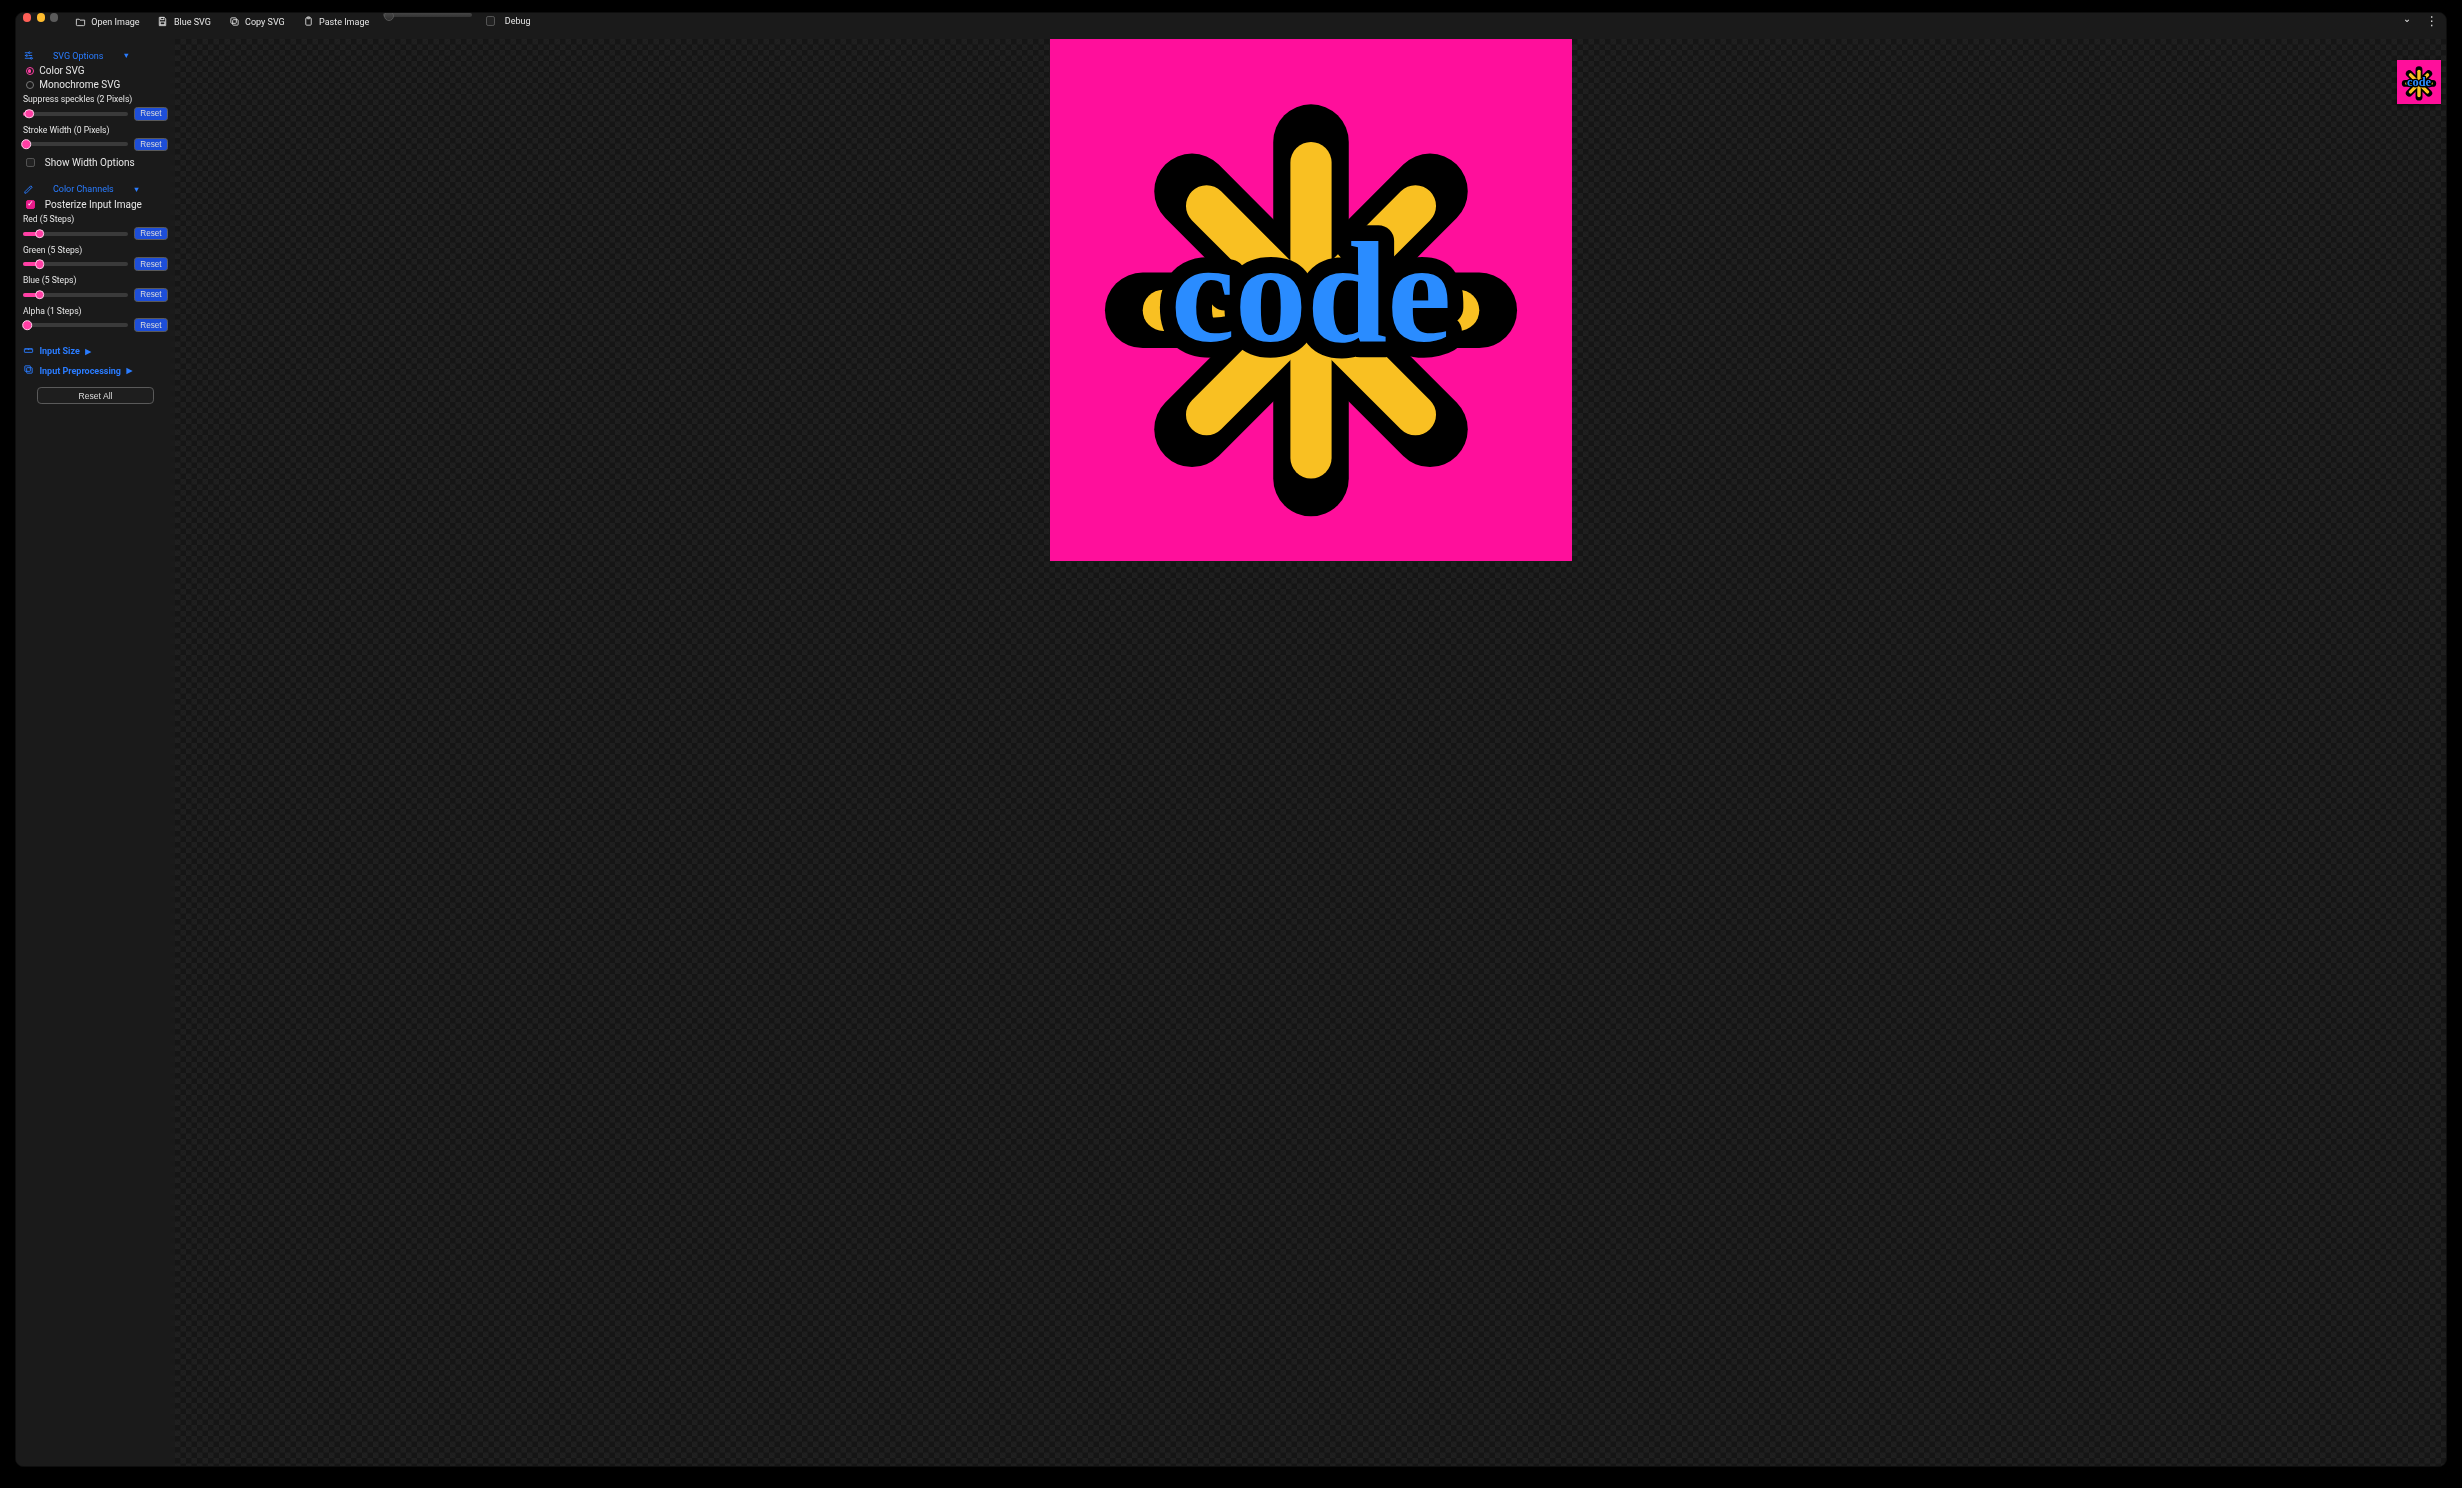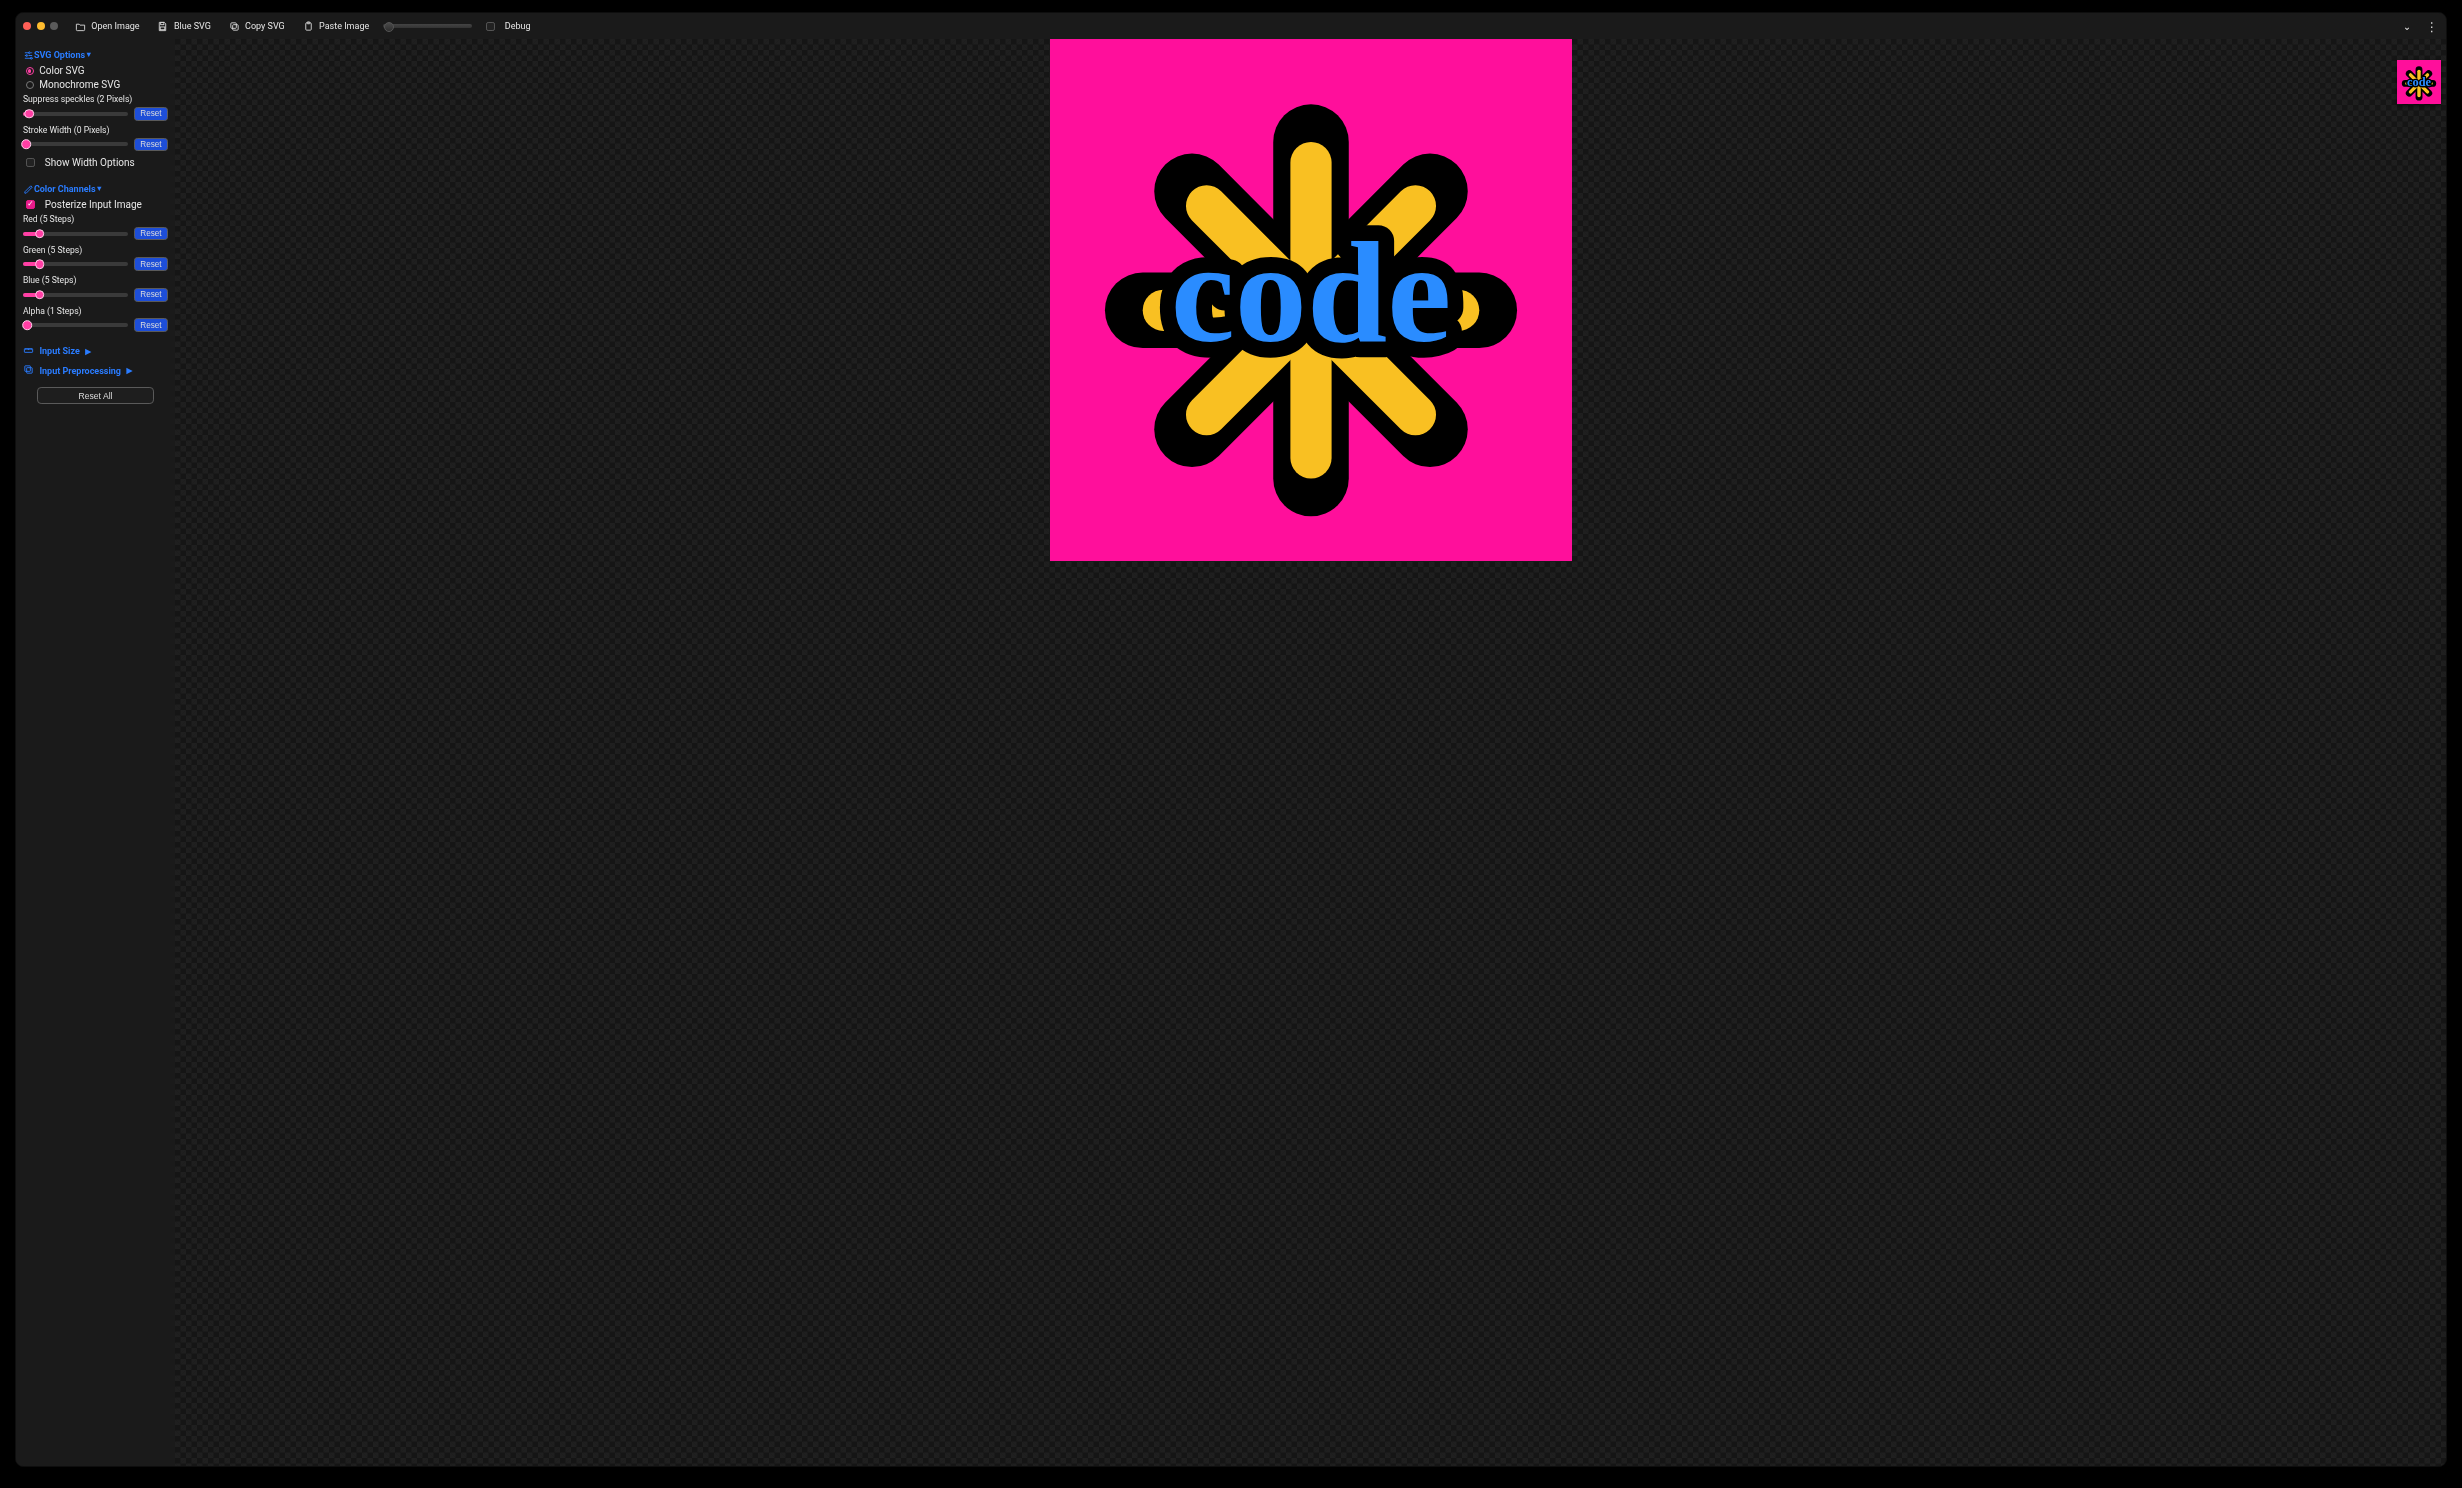--- a/index.html
+++ b/index.html
@@ -34,21 +34,21 @@
     display:flex;
     flex-direction:column;
     overflow:hidden;
     border:0.7px solid #0e0e0e;
   }
   
   .toolbar{
     height:26px;
     background:var(--toolbar);
     display:flex;
-    align-items:center;
+    align-items:flex-start;
     gap:9.6px;
     padding:0 6.9px;
   }
   .traffic{display:flex;gap:5.5px;align-items:center;margin-right:2.7px}
   .dot{width:8.2px;height:8.2px;border-radius:50%}
   .dot.red{background:#ff5f57}
   .dot.yellow{background:#febc2e}
   .dot.green{background:#5b5b5b}
   .tbtn{
     display:inline-flex;align-items:center;gap:5.5px;
@@ -77,22 +77,22 @@
   .body{
     flex:1;display:flex;overflow:hidden;
   }
   .sidebar{
     width:159px;min-width:159px;
     background:var(--panel);
     padding:5.5px 6.9px 9.6px 6.9px;
     overflow:auto;
   }
   .section-h{
-    display:flex;gap:0;color:var(--accent);
-    font-weight:700;margin:5.5px 0 4.1px 0;user-select:none;cursor:pointer
+    display:flex;align-items:center;gap:19px;color:var(--accent);
+    font-weight:400;margin:5.5px 0 4.1px 0;user-select:none;cursor:pointer
   }
   .section-h .ico{display:inline-flex;width:11px;height:11px}
   .section-h .tri{color:var(--accent);font-size:7.6px}
   .radio-row,.check-row{display:flex;align-items:center;gap:5.5px;margin:2.7px 0 2.7px 2.7px;color:var(--text)}
   .radio{width:8.2px;height:8.2px;border-radius:50%;border:1.4px solid #7a7a7a;display:inline-block;position:relative}
   .radio.sel{border-color:#ff3fa4}
   .radio.sel::after{content:"";position:absolute;inset:1.4px;border-radius:50%;background:#ff3fa4}
   .label-small{color:var(--text);font-size:10px}
   .ctrl{margin:4.1px 0 1.4px 0}
   .ctrl .cap{color:var(--text);font-size:8.6px;margin-bottom:2.7px}

